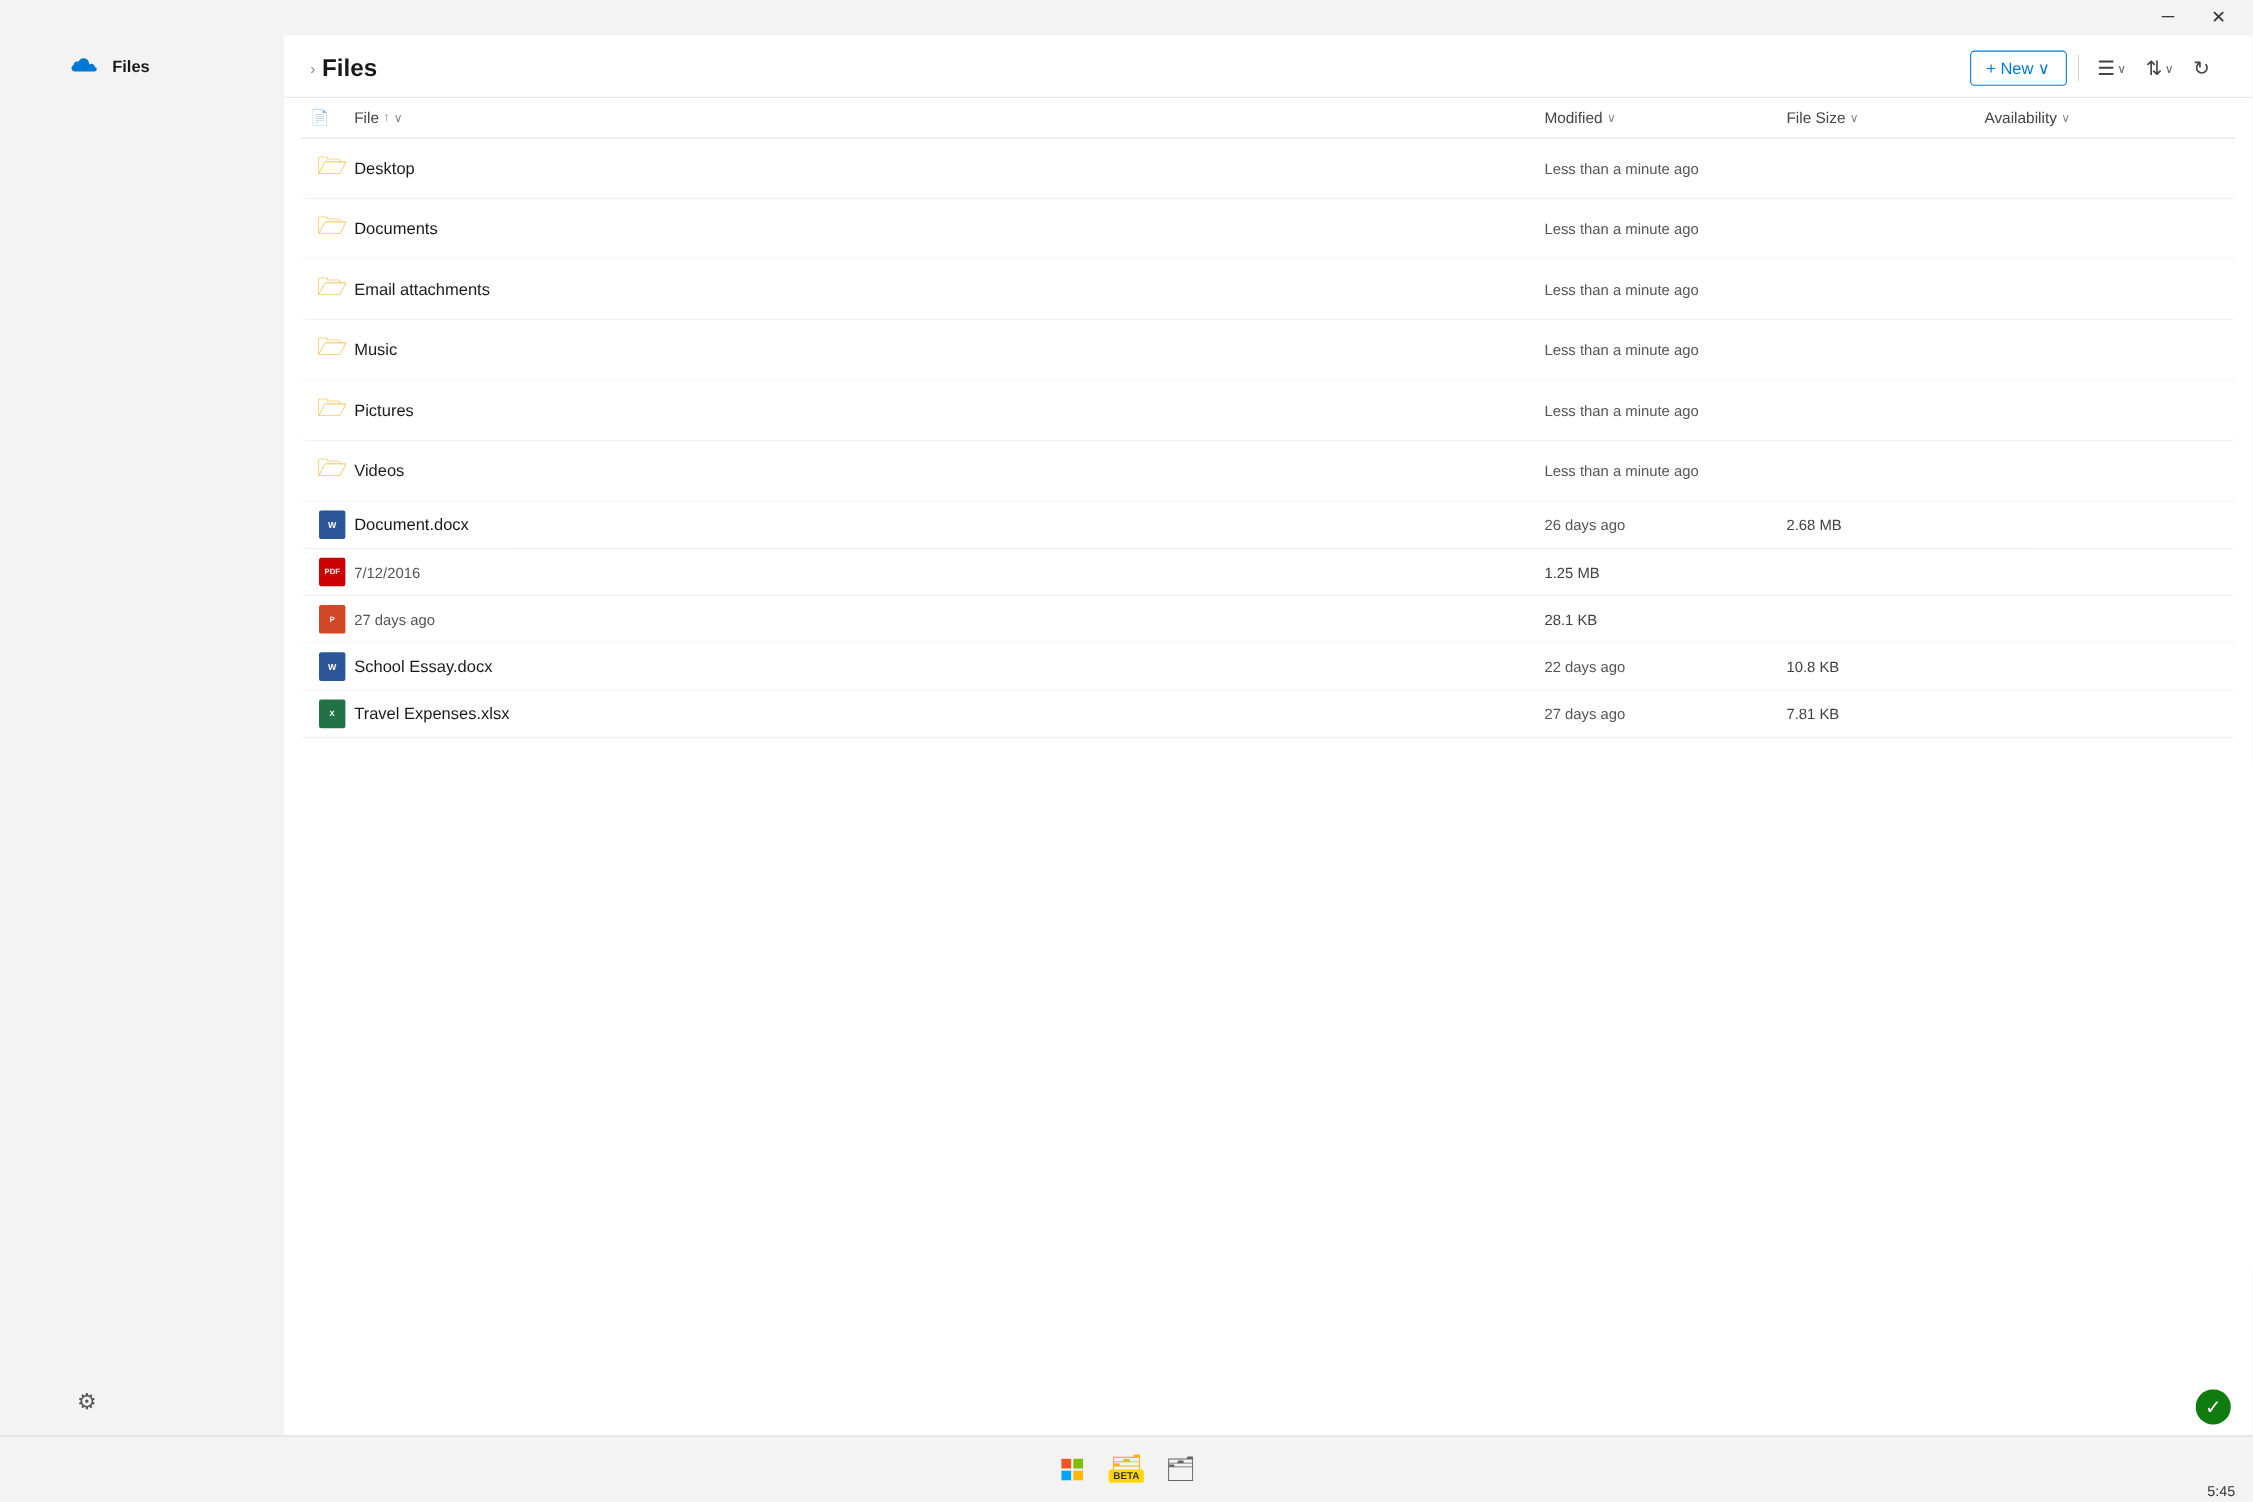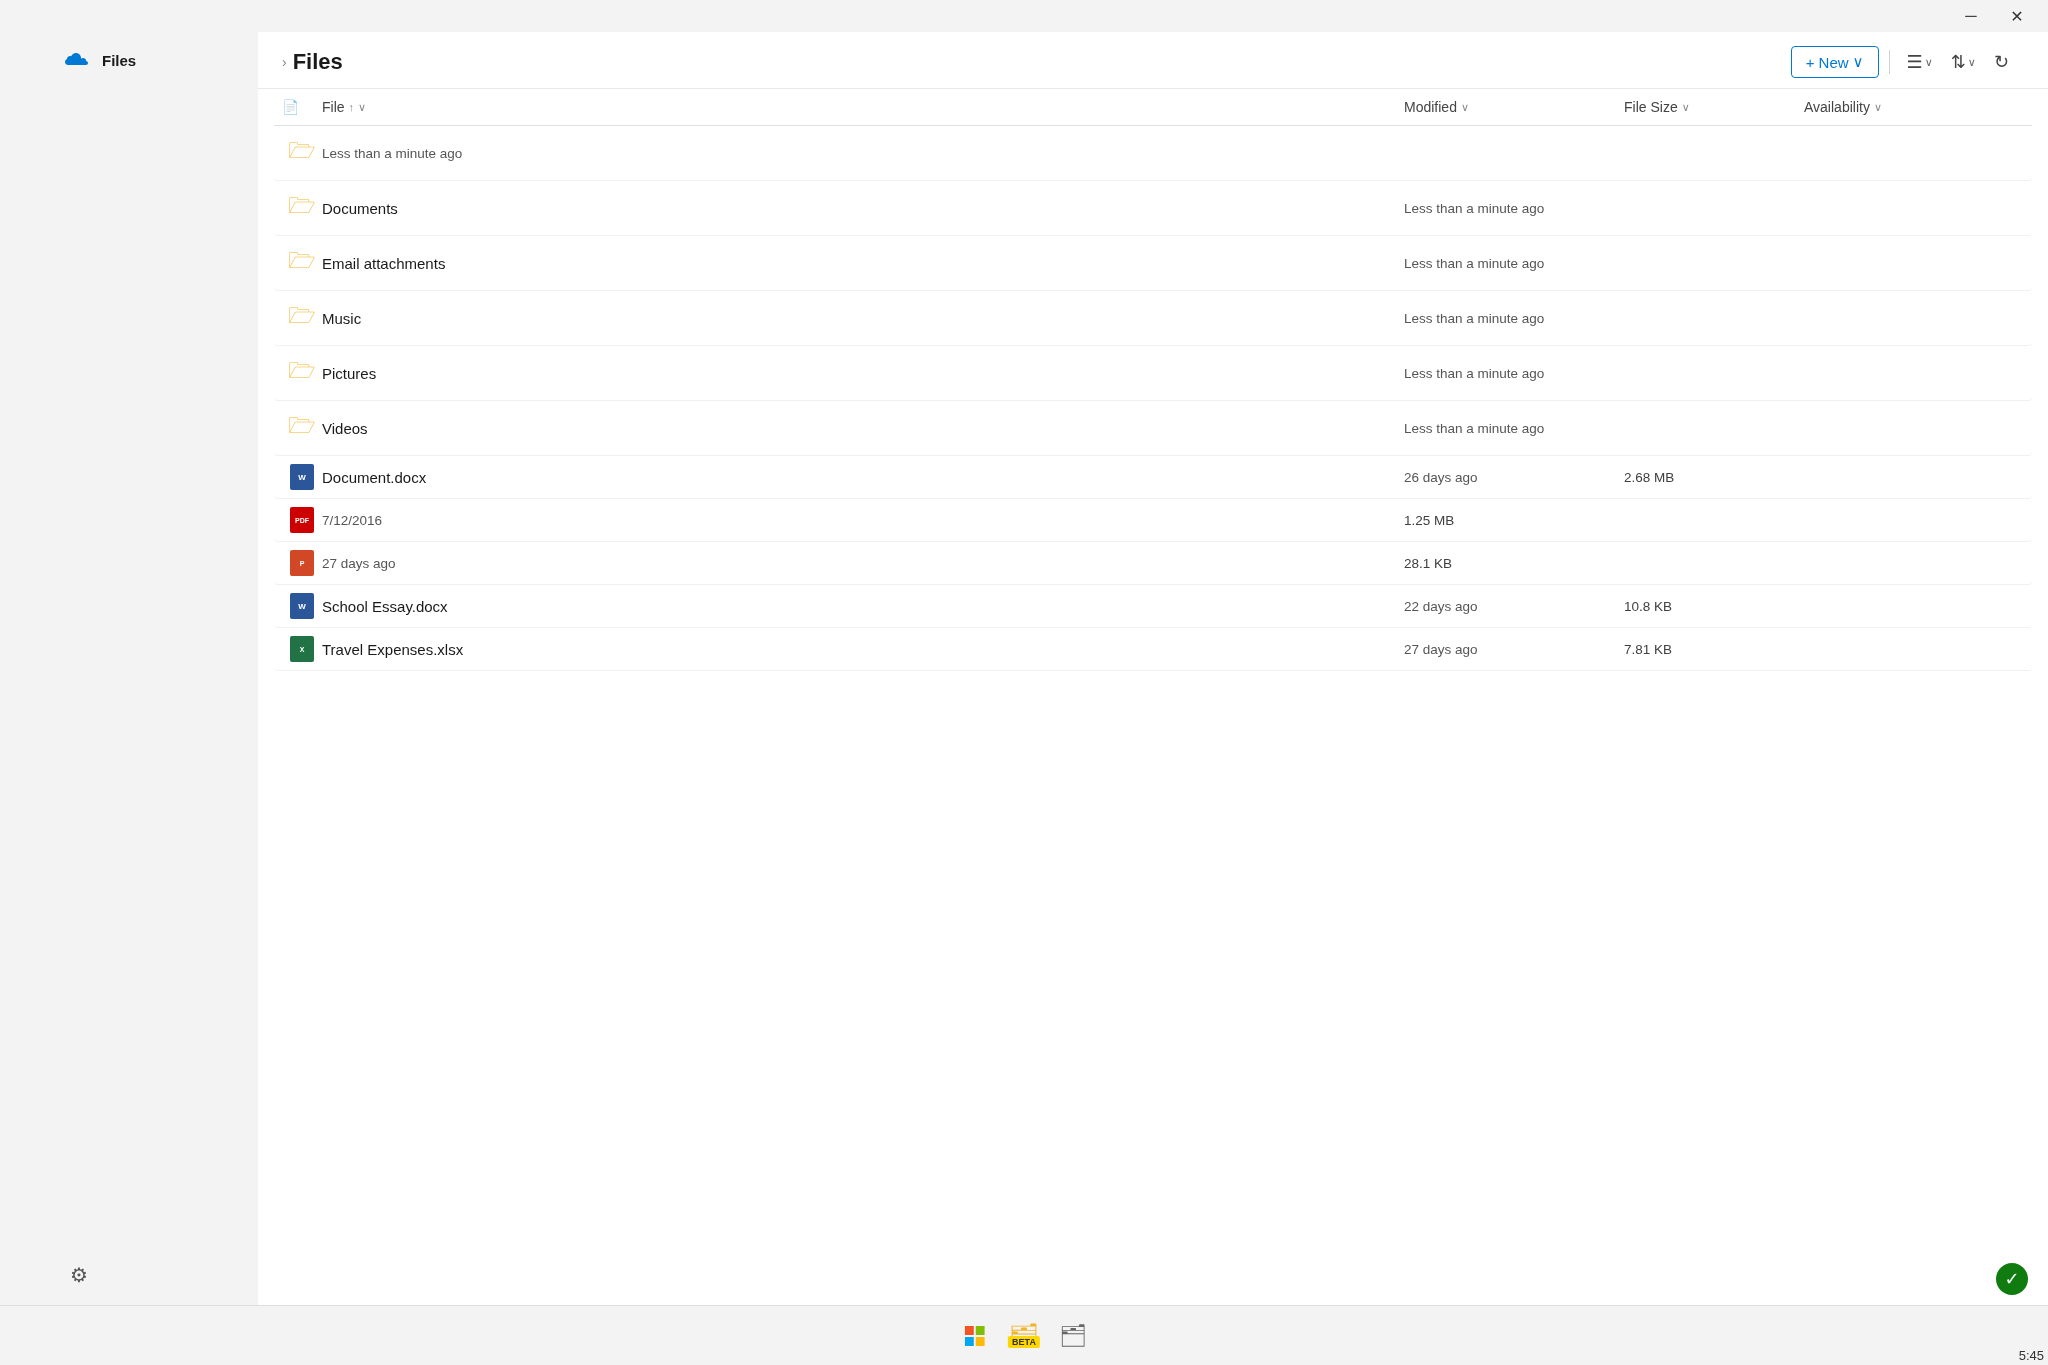--- a/index.html
+++ b/index.html
@@ -261,21 +261,21 @@
     }
 
     
     .taskbar {
       height: 60px;
       background: #f3f3f3;
       border-top: 1px solid #ddd;
       display: flex;
       align-items: center;
       justify-content: flex-end;
-      padding: 0 4px;
+      padding: 0 16px;
       flex-shrink: 0;
       position: relative;
     }
     .taskbar-left {
       display: flex;
       align-items: center;
       gap: 12px;
     }
     .taskbar-center {
       position: absolute;
@@ -430,20 +430,21 @@
           <span>Availability</span>
           <span class="sort-icon">∨</span>
         </div>
       </div>
 
       <div id="file-rows">
           <div class="table-row">
     <div class="file-icon-cell">
               <span class="folder-icon">🗁</span>
             </div>
+    <div class="file-name">Desktop</div>
     <div class="file-modified">Less than a minute ago</div>
     <div class="file-size"></div>
     <div class="file-availability"></div>
   </div>
           <div class="table-row">
     <div class="file-icon-cell">
               <span class="folder-icon">🗁</span>
             </div>
     <div class="file-name">Documents</div>
     <div class="file-modified">Less than a minute ago</div>

